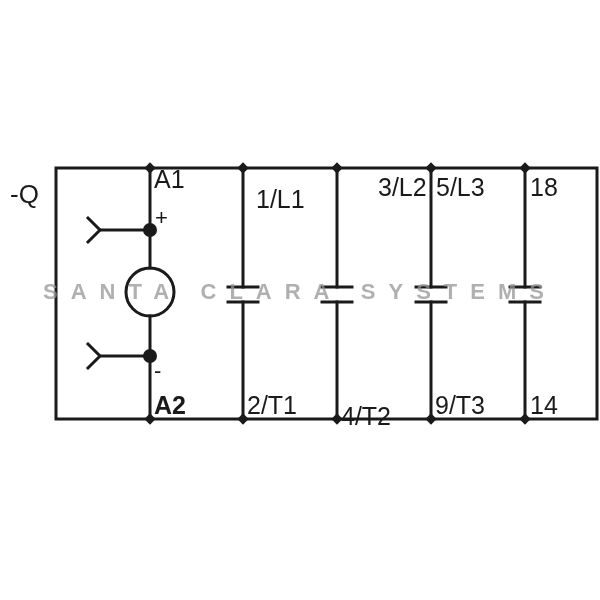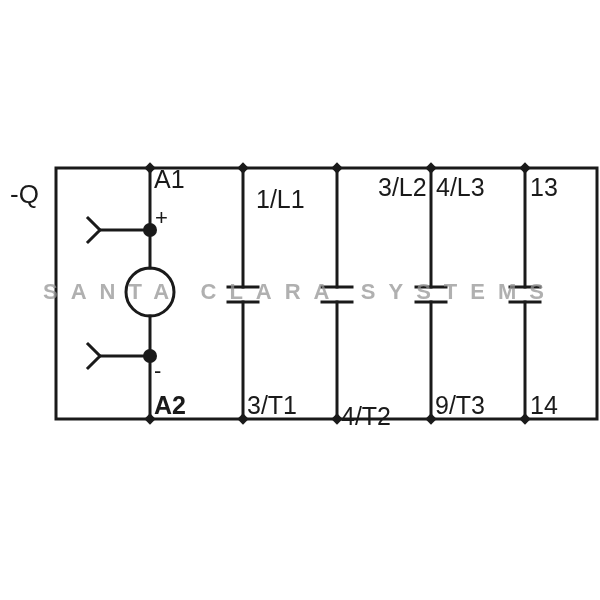--- a/index.html
+++ b/index.html
@@ -98,19 +98,19 @@
 
 <div class="lbl" style="left:10px; top:181px; font-size:26px;">-Q</div>
 
 <div class="lbl" style="left:154px; top:167px;">A1</div>
 <div class="sign" style="left:155px; top:207px;">+</div>
 <div class="sign" style="left:154px; top:360px;">-</div>
 <div class="lbl" style="left:154px; top:393px;font-weight:bold;">A2</div>
 
 <div class="lbl" style="left:248px; top:187px;margin-left:8px;">1/L1</div>
 <div class="lbl" style="left:342px; top:175px;margin-left:36px;">3/L2</div>
-<div class="lbl" style="left:436px; top:175px;">4/L3</div>
-<div class="lbl" style="left:530px; top:175px;">13</div>
+<div class="lbl" style="left:436px; top:175px;">5/L3</div>
+<div class="lbl" style="left:530px; top:175px;">18</div>
 
-<div class="lbl" style="left:247px; top:393px;">3/T1</div>
+<div class="lbl" style="left:247px; top:393px;">2/T1</div>
 <div class="lbl" style="left:341px; top:404px;">4/T2</div>
 <div class="lbl" style="left:435px; top:393px;">9/T3</div>
 <div class="lbl" style="left:530px; top:393px;text-align:right;">14</div>
 
 </body></html>

